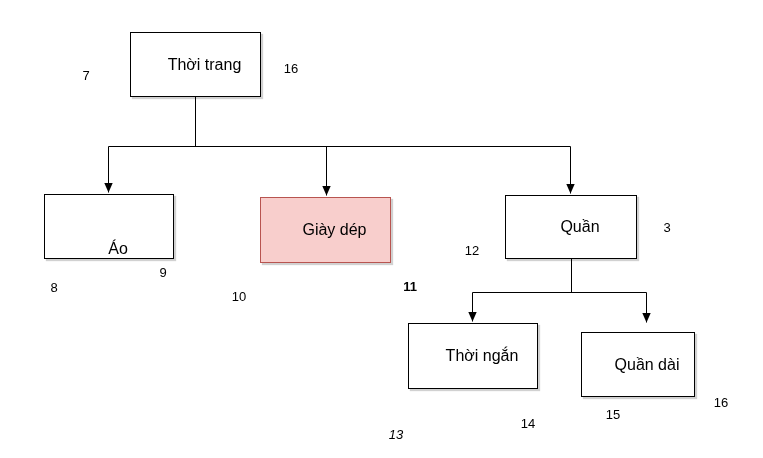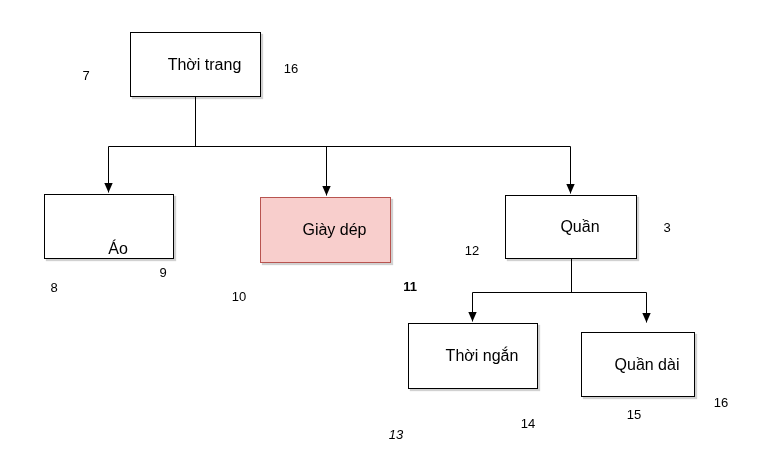--- a/index.html
+++ b/index.html
@@ -58,21 +58,21 @@
   #num-root-left      { left: 86px;  top: 75px;  }
   #num-root-right     { left: 291px; top: 68px;  }
   #num-ao-left        { left: 54px;  top: 287px; }
   #num-ao-right       { left: 163px; top: 272px; }
   #num-giay-left      { left: 239px; top: 296px; }
   #num-giay-right     { left: 410px; top: 286px; font-weight: bold; }
   #num-quan-left      { left: 472px; top: 250px; text-align: center; }
   #num-quan-right     { left: 667px; top: 227px; }
   #num-quan-ngan-left { left: 396px; top: 434px; font-style: italic; }
   #num-quan-ngan-right{ left: 528px; top: 423px; }
-  #num-quan-dai-left  { left: 634px; top: 414px; }
+  #num-quan-dai-left  { left: 613px; top: 414px; }
   #num-quan-dai-right { left: 721px; top: 402px; }
 </style>
 </head>
 <body>
 
 <div class="canvas">
 
   <svg class="connector-svg" viewBox="0 0 763 458" xmlns="http://www.w3.org/2000/svg">
     <defs>
       <marker id="arrowhead" viewBox="0 0 10 10" refX="9.5" refY="5" markerWidth="10" markerHeight="10" orient="auto" markerUnits="userSpaceOnUse">

